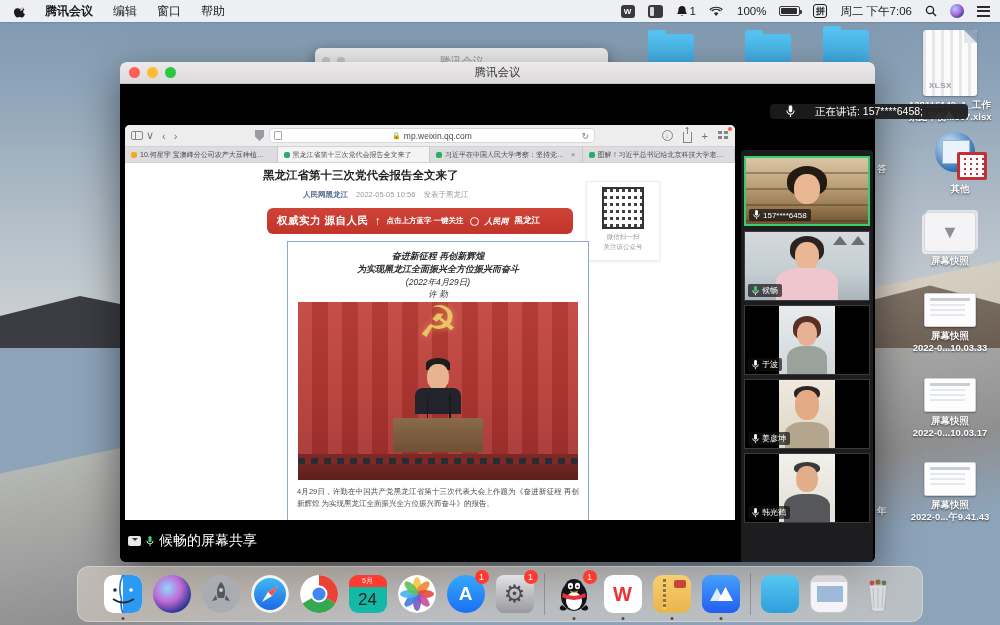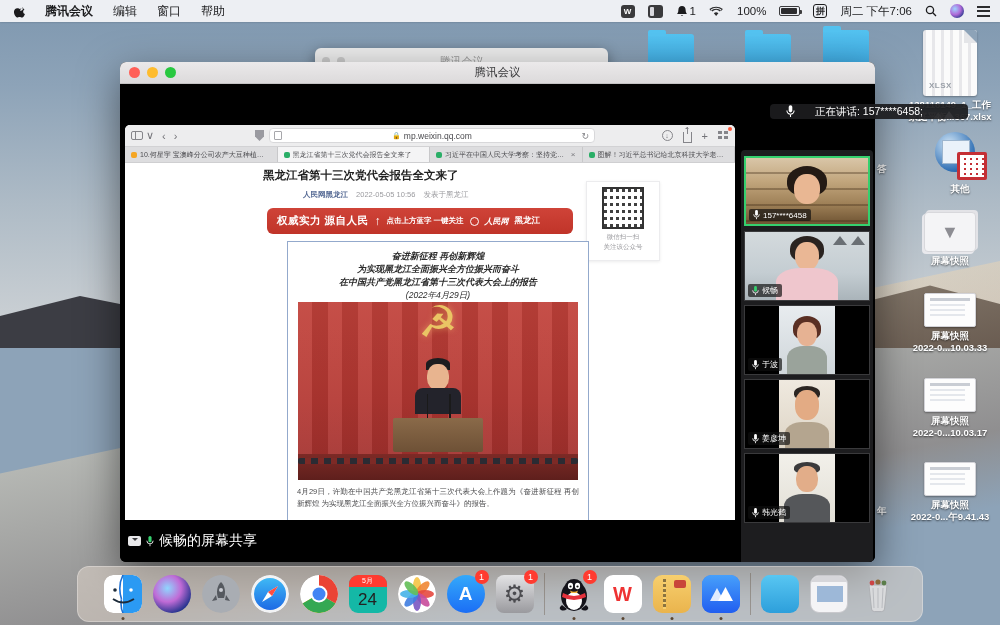--- a/index.html
+++ b/index.html
@@ -374,21 +374,20 @@
           <span class="b1">权威实力 源自人民</span>
           <span class="up">↑</span>
           <span class="b2">点击上方蓝字 一键关注</span>
           <span class="logo-circ"></span>
           <span class="b3">人民网</span>
           <span class="b4">黑龙江</span>
         </div>
         <div id="report-box">
           <div class="rl" style="margin-top:8px">奋进新征程 再创新辉煌</div>
           <div class="rl">为实现黑龙江全面振兴全方位振兴而奋斗</div>
-          <div class="rl">在中国共产党黑龙江省第十三次代表大会上的报告</div>
           <div class="rl thin">(2022年4月29日)</div>
           <div class="rl thin">许  勤</div>
           <div id="photo">
             <div class="flagfold"></div>
             <div class="emblem">☭</div>
             <div class="speaker-hair"></div>
             <div class="speaker-head"></div>
             <div class="speaker-suit"></div>
             <div class="micstalk" style="left:46%"></div>
             <div class="micstalk" style="left:54%"></div>

